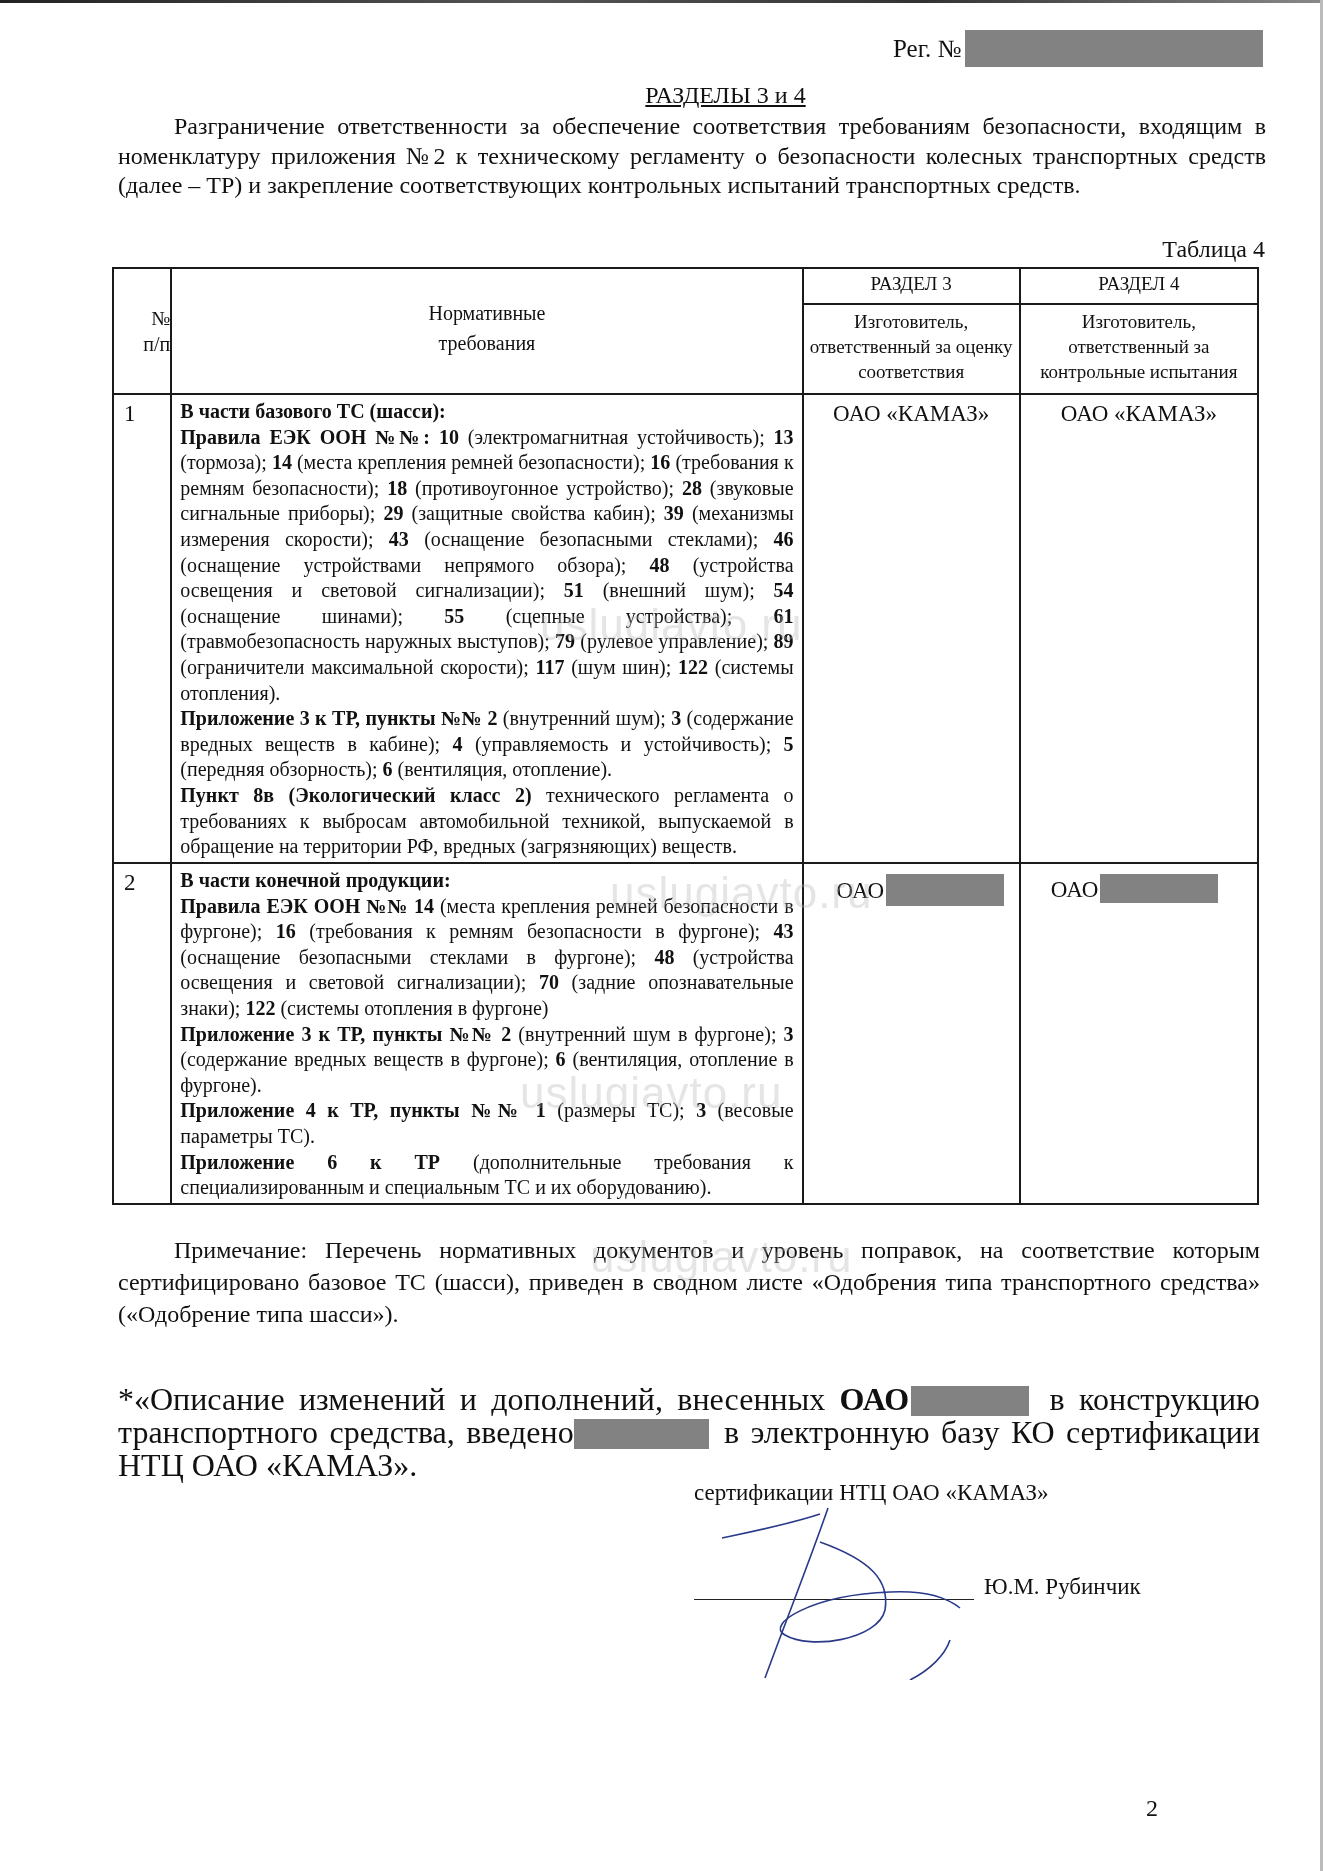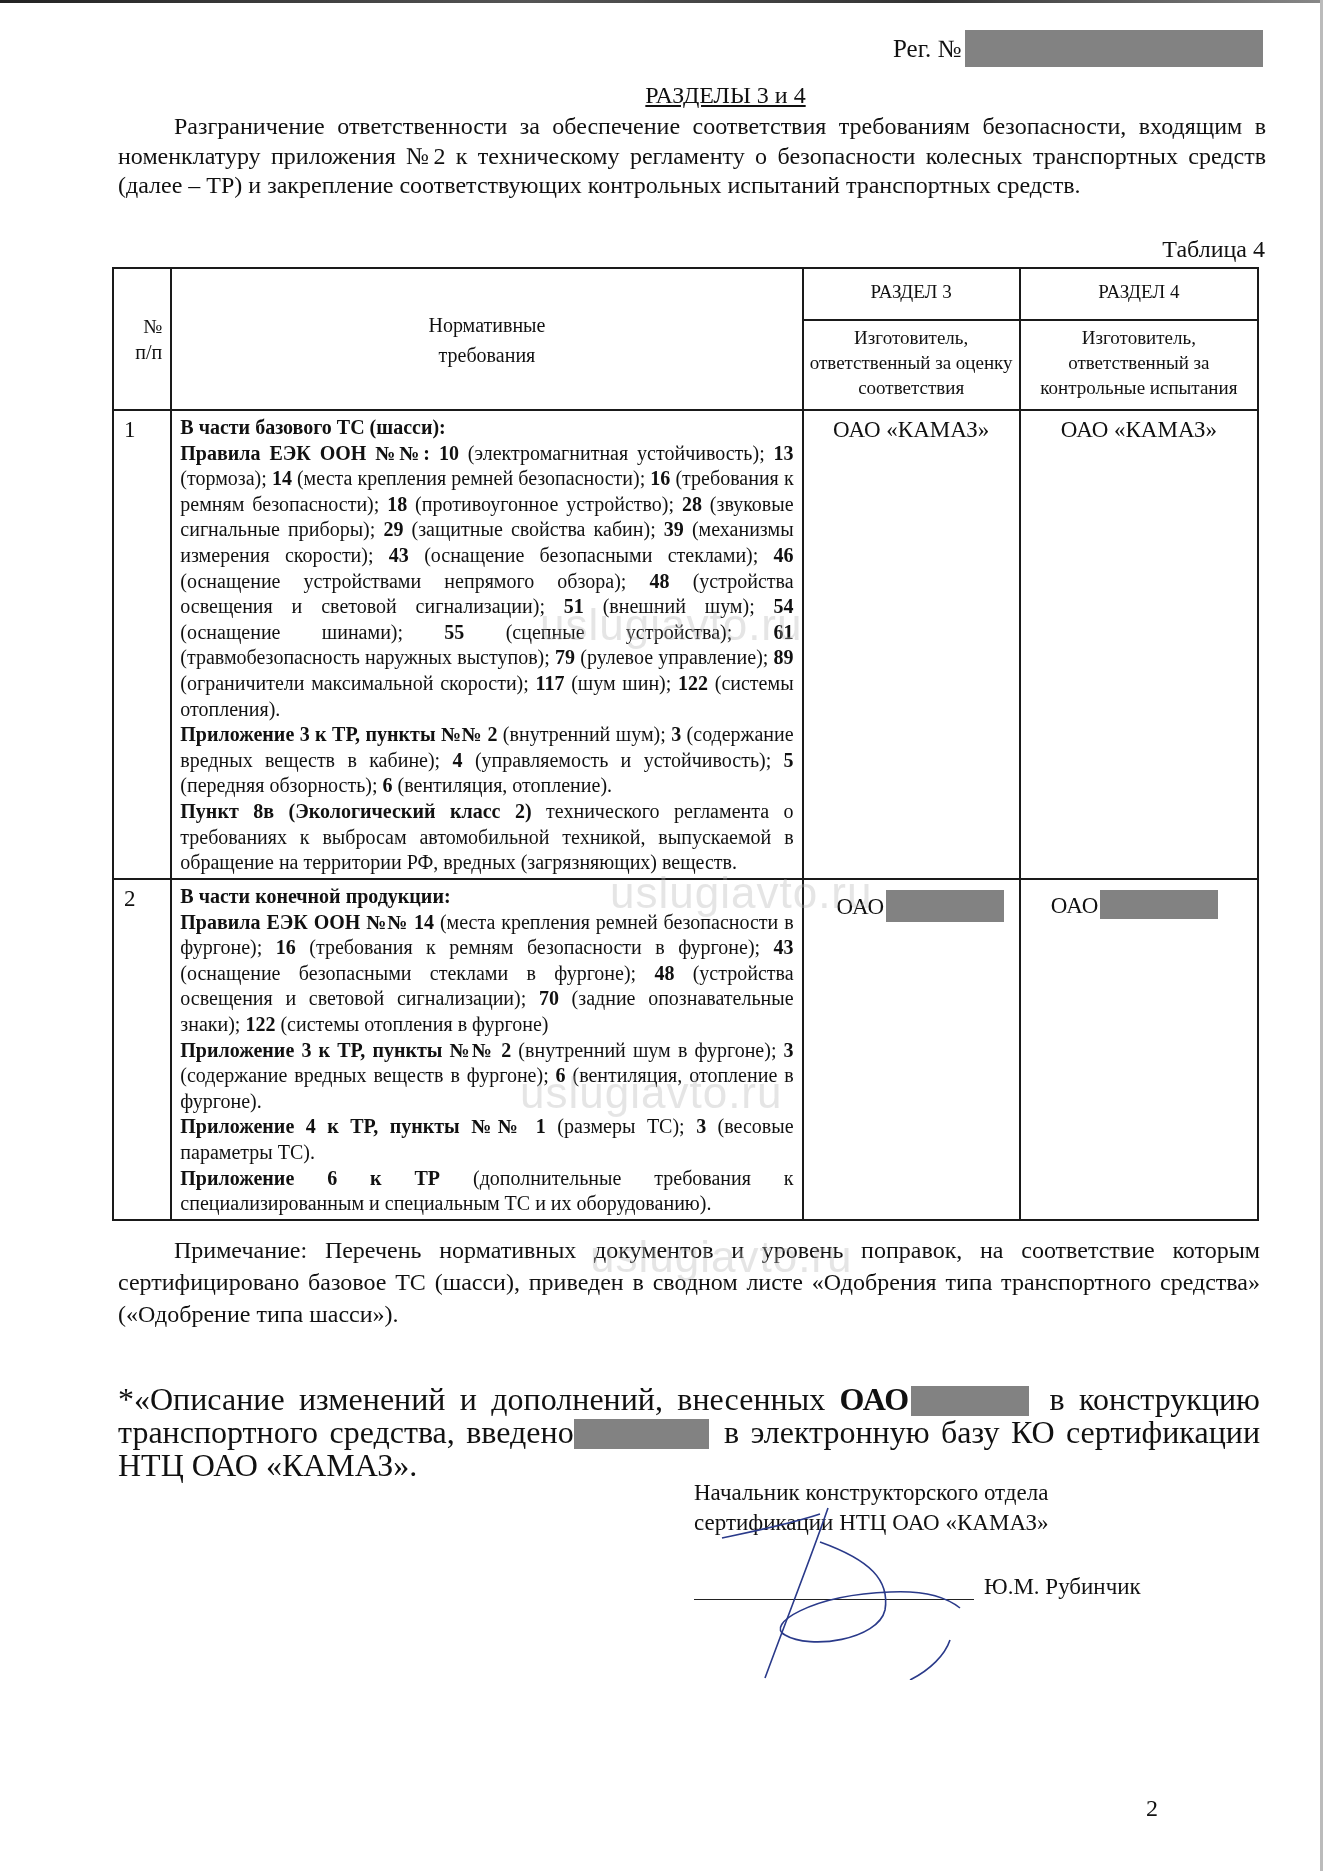--- a/index.html
+++ b/index.html
@@ -11,21 +11,21 @@
   .rightedge { position:absolute; right:0; top:0; width:3px; height:1871px; background:#bbb; }
   .reg { position:absolute; left:893px; top:30px; font-size:25px; white-space:nowrap; }
   .reg .lbl { display:inline-block; vertical-align:middle; }
   .redact { display:inline-block; background:#828282; vertical-align:middle; }
   .reg .redact { width:298px; height:37px; margin-left:4px; }
   .heading { position:absolute; left:0; width:1323px; top:82px; text-align:center; font-size:24px; }
   .heading span { text-decoration:underline; margin-left:128px; }
   .intro { position:absolute; left:118px; width:1148px; top:112px; font-size:24px; line-height:29.5px; text-align:justify; text-indent:56px; }
   .tabcap { position:absolute; right:58px; top:236px; font-size:24px; }
   table.t { position:absolute; left:112px; top:267px; width:1147px; border-collapse:collapse; font-size:20px; }
-  table.t td, table.t th { border:2px solid #1a1a1a; vertical-align:top; padding:8px; font-weight:normal; }
+  table.t td, table.t th { border:2px solid #1a1a1a; vertical-align:top; padding:0; font-weight:normal; }
   .c1 { width:58px; }
   .c2 { width:628px; }
   .c3 { width:216px; }
   .c4 { width:237px; }
   .hnum { text-align:right; vertical-align:middle !important; font-size:20px; line-height:26px; }
   .hreq { text-align:center; vertical-align:middle !important; font-size:20px; line-height:30px; padding-bottom:6px !important; }
   .hsec { text-align:center; height:34px; font-size:19px; line-height:30px; }
   .hsub { text-align:center; font-size:19px; line-height:25px; padding:4px 2px 4px 2px !important; height:80px; }
   .num { font-weight:bold; font-size:23px; padding:6px 0 0 10px !important; }
   .req { font-size:20px; line-height:25.6px; padding:4px 8px 2px 8px !important; text-align:justify; }
@@ -104,21 +104,20 @@
     <td class="org2" style="padding-left:30px !important;"><span>ОАО</span><span class="redact" style="vertical-align:-6px;height:29px;"></span></td>
   </tr>
 </tbody>
   </table>
 
 <div class="note">Примечание: Перечень нормативных документов и уровень поправок, на соответствие которым сертифицировано базовое ТС (шасси), приведен в сводном листе «Одобрения типа транспортного средства» («Одобрение типа шасси»).</div>
 
 <div class="star"><span>*«Описание изменений и дополнений, внесенных </span><b>ОАО</b><span class="redact r1"></span><span> в конструкцию транспортного средства, введено</span><span class="redact r2"></span><span> в электронную базу КО сертификации НТЦ ОАО «КАМАЗ».</span></div>
 
 <div class="sig">
-  <div>Начальник конструкторского отдела</div>
   <div>сертификации НТЦ ОАО «КАМАЗ»</div>
 </div>
 <div class="sigline"></div>
 <div class="signame">Ю.М. Рубинчик</div>
 <svg class="sigsvg" width="300" height="180" viewBox="0 0 300 180">
   <path d="M2,38 C40,30 70,24 100,14" fill="none" stroke="#2a3a8a" stroke-width="1.6"></path>
   <path d="M108,8 C90,60 70,110 45,178" fill="none" stroke="#2a3a8a" stroke-width="1.6"></path>
   <path d="M100,42 C150,60 170,80 165,110 C158,140 90,150 65,135 C45,125 90,95 170,92 C210,90 230,100 240,108" fill="none" stroke="#2a3a8a" stroke-width="1.6"></path>
   <path d="M230,140 C225,155 210,170 190,180" fill="none" stroke="#2a3a8a" stroke-width="1.6"></path>
 </svg>

